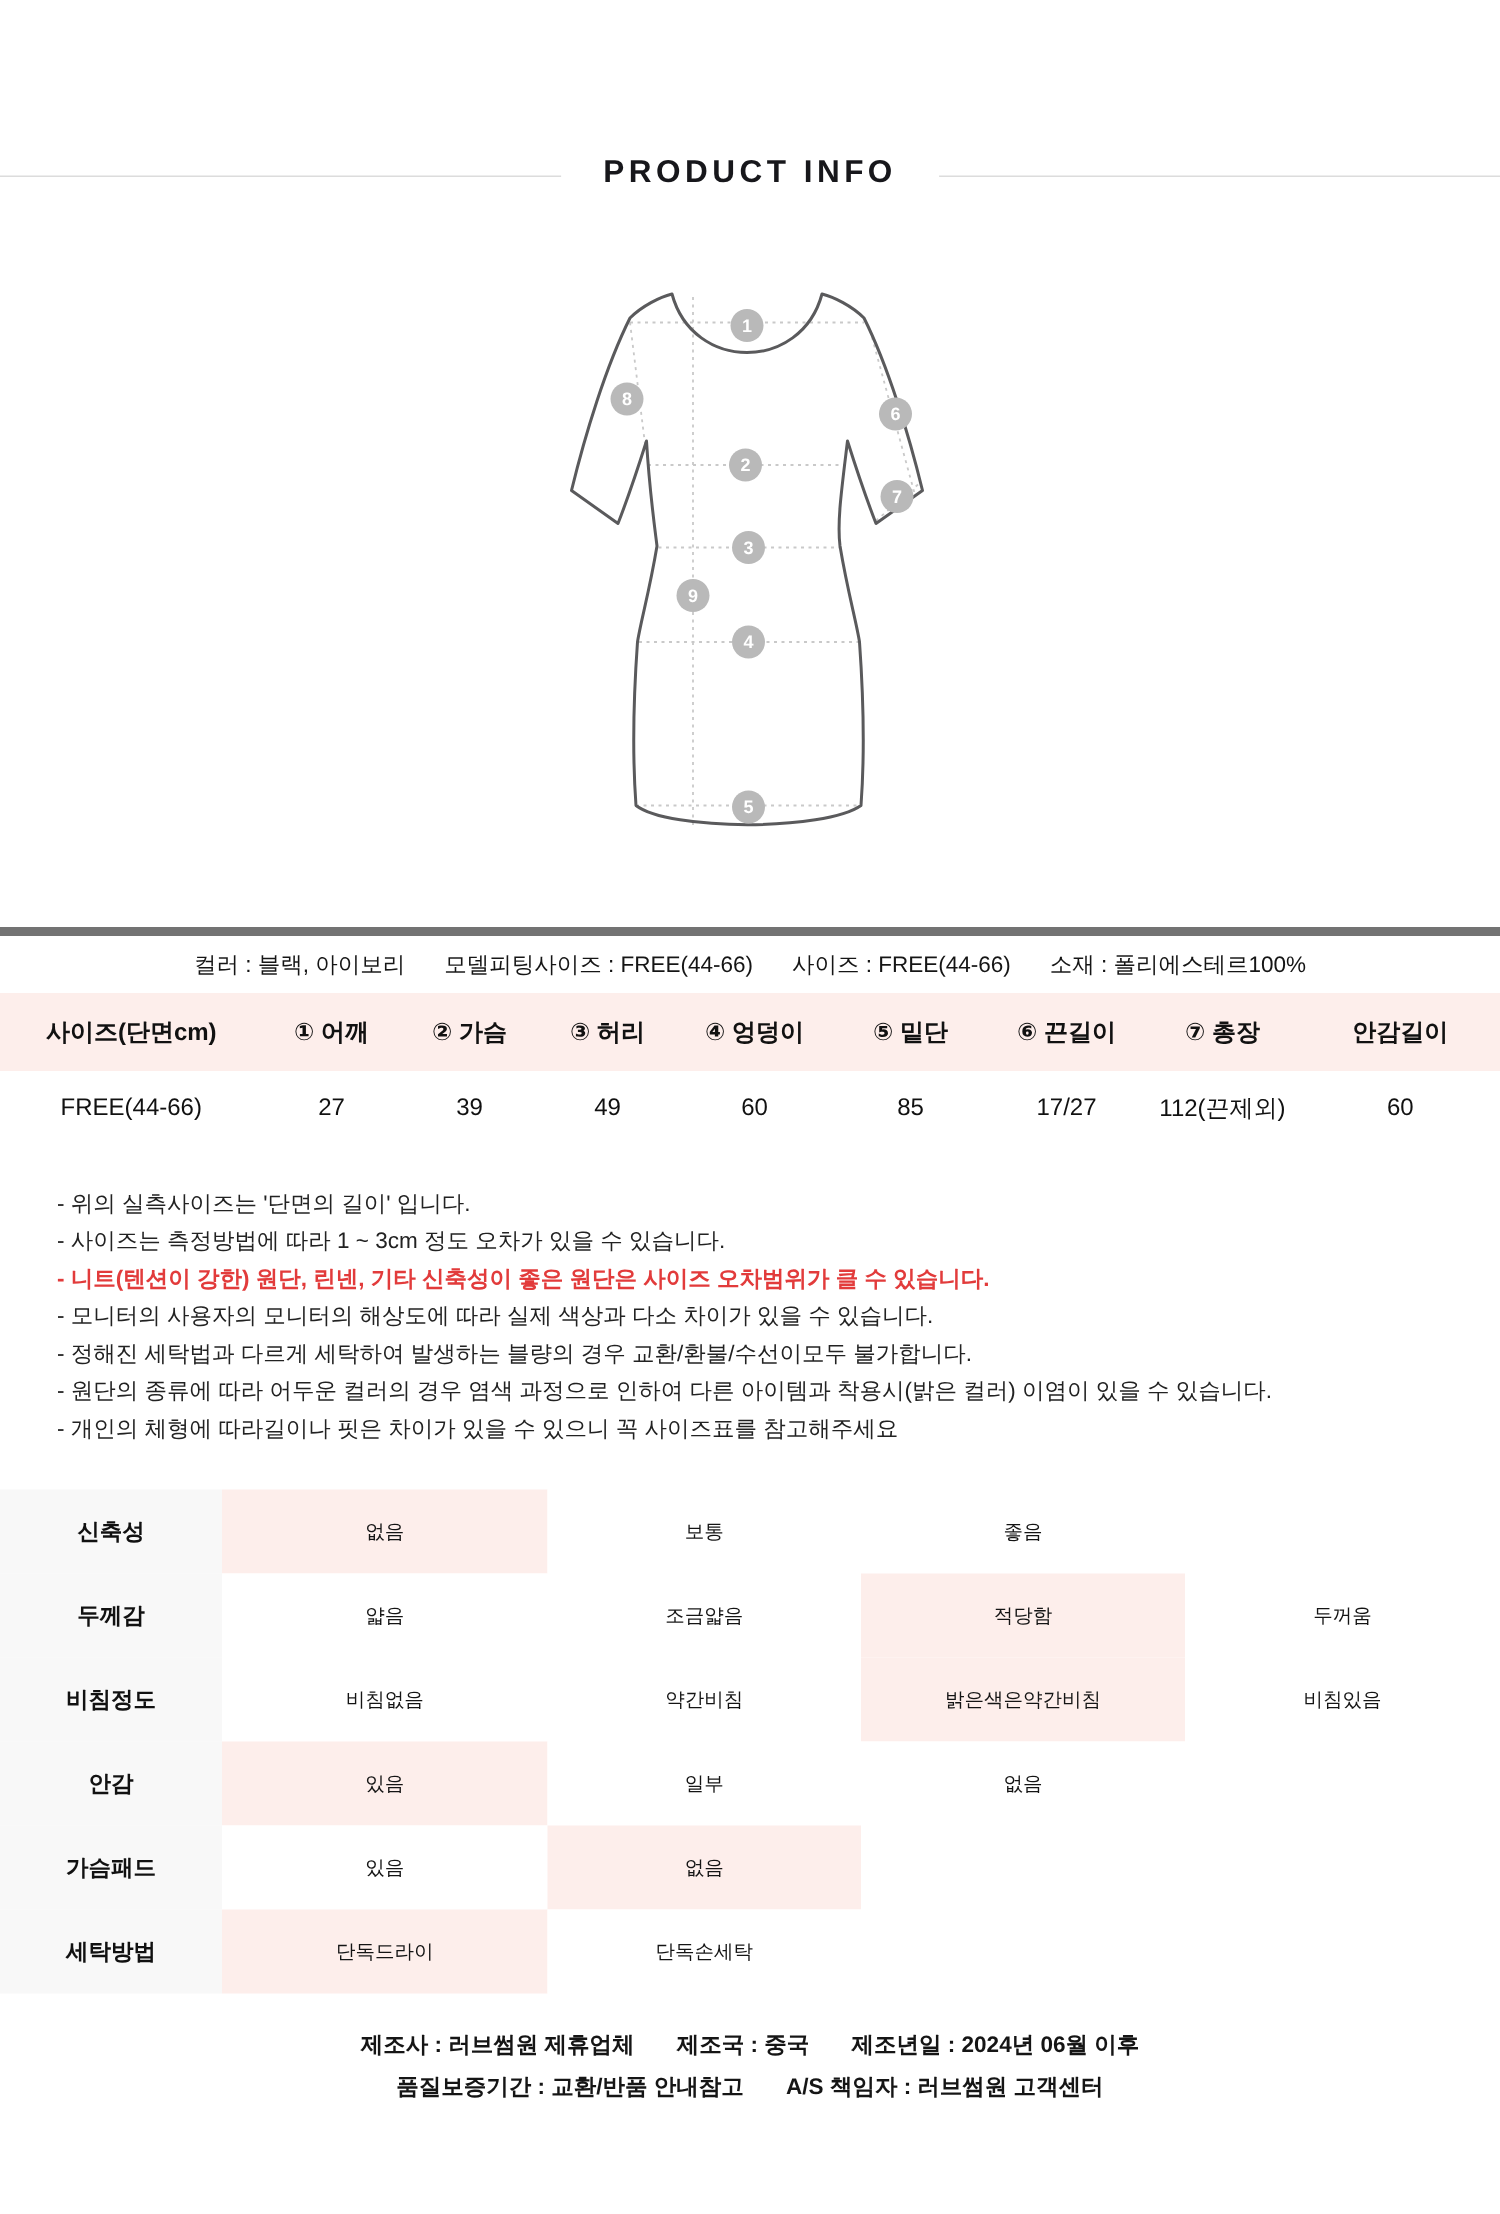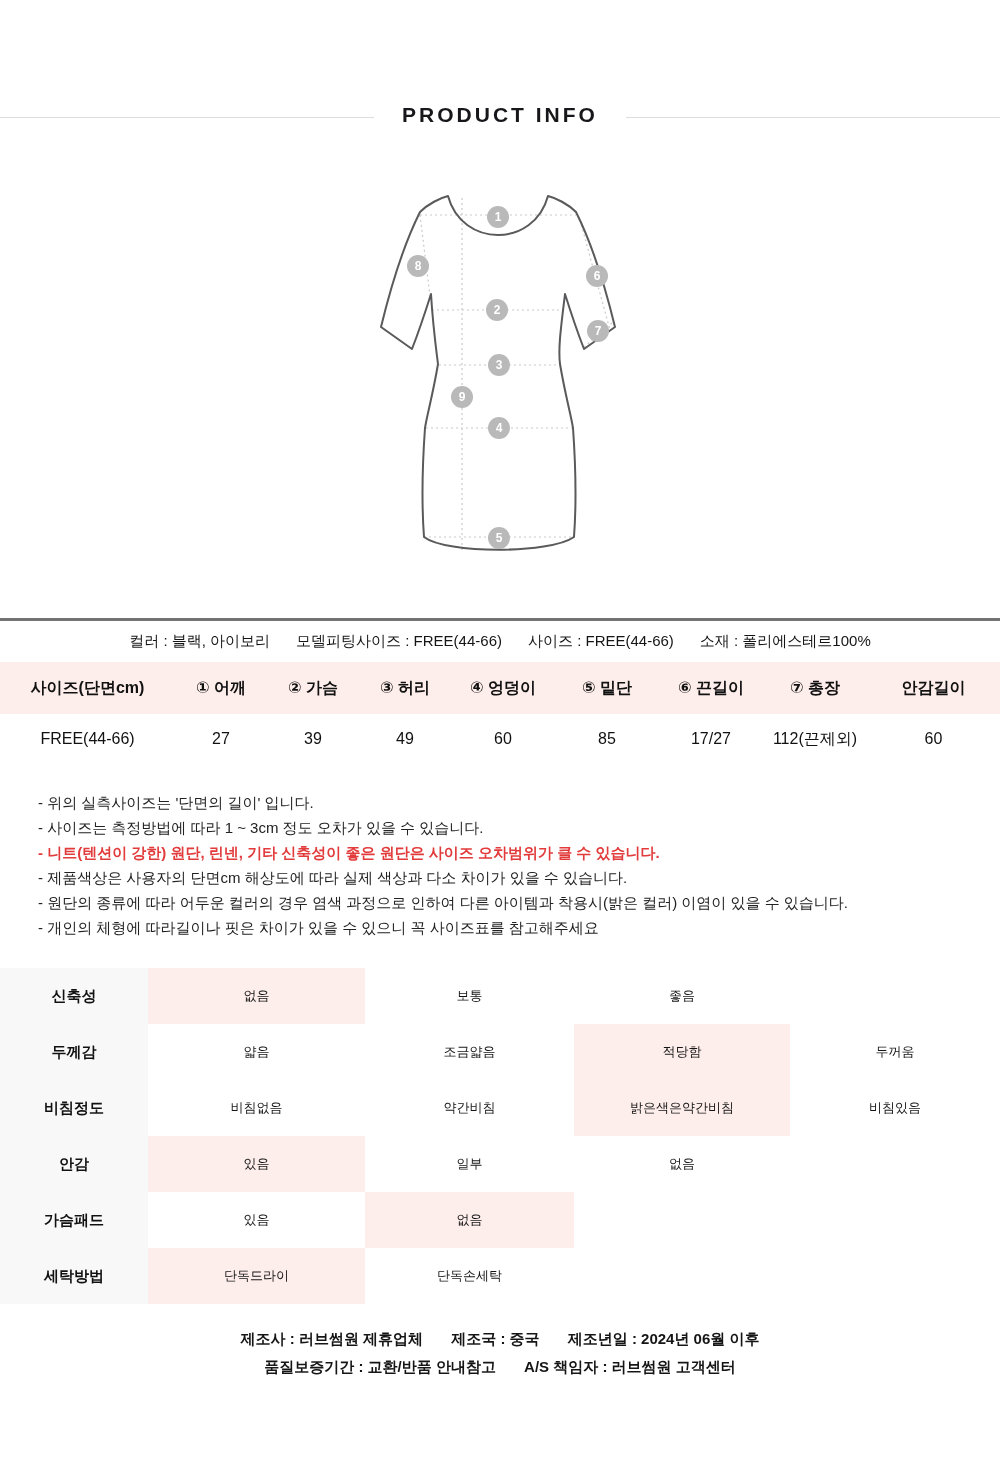--- a/index.html
+++ b/index.html
@@ -25,21 +25,21 @@
   .marker {
     position:absolute; width:22px; height:22px; border-radius:50%;
     background:var(--marker_gray,#b9b9b9); color:#fff; font-size:12px; font-weight:bold;
     text-align:center; line-height:22px;
   }
   .m1{left:137px;top:26px;} .m2{left:136px;top:119px;} .m3{left:138px;top:174px;}
   .m4{left:138px;top:237px;} .m5{left:138px;top:347px;} .m6{left:236px;top:85px;}
   .m7{left:237px;top:140px;} .m8{left:57px;top:75px;}  .m9{left:101px;top:206px;}
   
   .info-bar {
-    margin-top:38px; height:44px; border-top:3px solid #737373;
+    margin-top:38px; height:44px; border-top:6px solid #737373;
     display:flex; align-items:center; justify-content:center; font-size:15px; color:#151515;
   }
   .info-item { margin:0 13px; white-space:nowrap; }
   
   .sz-row { display:flex; width:1000px; align-items:center; }
   .sz-head { background:var(--pink,#fdeeeb); height:52px; font-weight:bold; font-size:16px; }
   .sz-data { background:#fff; height:50px; font-size:16px; }
   .sz-cell { text-align:center; white-space:nowrap; }
   .w0{width:175px;} .w1{width:92px;} .w2{width:92px;} .w3{width:92px;}
   .w4{width:104px;} .w5{width:104px;} .w6{width:104px;} .w7{width:104px;} .w8{width:133px;}
@@ -145,21 +145,22 @@
     <div class="sz-cell w6">17/27</div>
     <div class="sz-cell w7">112(끈제외)</div>
     <div class="sz-cell w8">60</div>
   </div>
 </div>
 
 <div class="notes">
   <div class="note">- 위의 실측사이즈는 '단면의 길이' 입니다.</div>
   <div class="note">- 사이즈는 측정방법에 따라 1 ~ 3cm 정도 오차가 있을 수 있습니다.</div>
   <div class="note red">- 니트(텐션이 강한) 원단, 린넨, 기타 신축성이 좋은 원단은 사이즈 오차범위가 클 수 있습니다.</div>
-  <div class="note">- 제품색상은 사용자의 단면cm 해상도에 따라 실제 색상과 다소 차이가 있을 수 있습니다.</div>
+  <div class="note">- 모니터의 사용자의 모니터의 해상도에 따라 실제 색상과 다소 차이가 있을 수 있습니다.</div>
+  <div class="note">- 정해진 세탁법과 다르게 세탁하여 발생하는 블량의 경우 교환/환불/수선이모두 불가합니다.</div>
   <div class="note">- 원단의 종류에 따라 어두운 컬러의 경우 염색 과정으로 인하여 다른 아이템과 착용시(밝은 컬러) 이염이 있을 수 있습니다.</div>
   <div class="note">- 개인의 체형에 따라길이나 핏은 차이가 있을 수 있으니 꼭 사이즈표를 참고해주세요</div>
 </div>
 
 <div>
   <div class="at-row">
     <div class="at-label">신축성</div>
     <div class="at-cell at-c1 hl">없음</div>
     <div class="at-cell at-c2">보통</div>
     <div class="at-cell at-c3">좋음</div>

